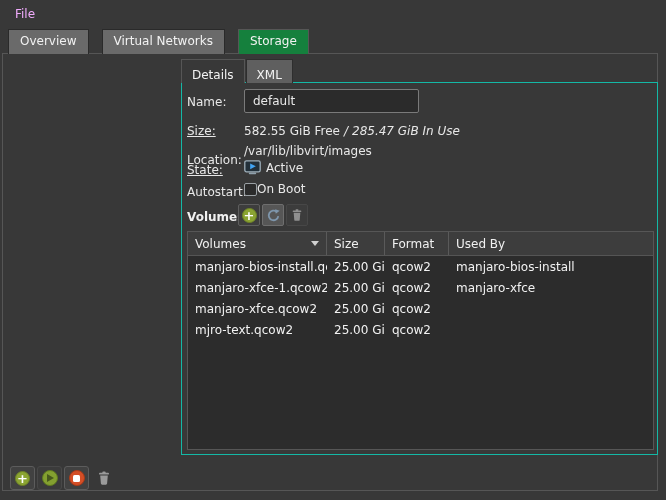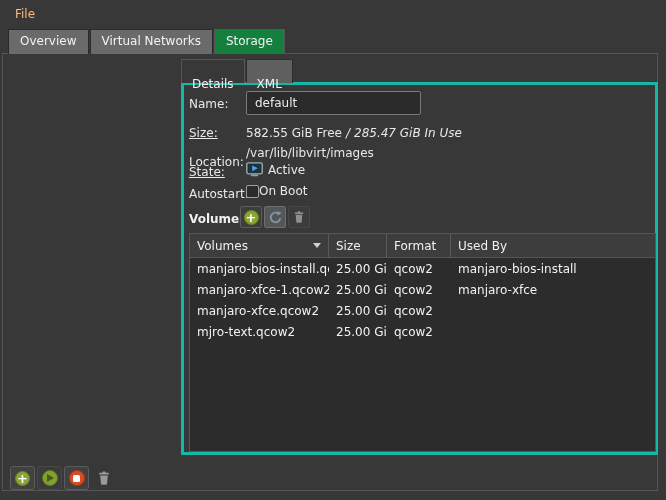--- a/index.html
+++ b/index.html
@@ -3,47 +3,47 @@
 <meta charset="utf-8">
 <style>
   * { margin:0; padding:0; box-sizing:border-box; }
   html,body { width:666px; height:500px; background:#383838; overflow:hidden; }
   body { font-family:"DejaVu Sans","Liberation Sans",sans-serif; font-size:12px; color:#e8e8e8; position:relative; }
 
   .window { position:absolute; inset:0; background:#383838; }
 
   
   .menubar { position:absolute; top:0; left:0; right:0; height:26px; }
-  .menu-item { position:absolute; left:11px; top:5px; color:#fdba74; padding:2px 4px; }
-
-  
-  .main-tabs { position:absolute; top:29px; left:8px; height:25px; display:flex; gap:1px; z-index:3; }
+  .menu-item { position:absolute; left:11px; top:5px; color:#f0abfc; padding:2px 4px; }
+
+  
+  .main-tabs { position:absolute; top:29px; left:8px; height:25px; display:flex; gap:13px; z-index:3; }
   .tab { padding:4px 11px 5px 11px; background:#6a6a6a; border:1px solid #2a2a2a; border-bottom:none; color:#f2f2f2; cursor:default; }
   .tab.active { background:#15803d; border-color:#565656; height:25px; }
 
   
   .frame { position:absolute; left:2px; top:53px; width:656px; height:438px; border:1px solid #565656; background:#383838; z-index:1; }
 
   
   .pool-list { position:absolute; left:8px; top:58px; width:170px; height:397px; background:#2d2d2d; border:1px solid #5a5a5a; }
   .pool-item { height:38px; display:flex; align-items:center; cursor:default; }
   .pool-item.selected { background:#8e8e8e; }
   .pool-pct { width:24px; margin-left:6px; font-size:9px; color:#bdbdbd; }
   .pool-item.selected .pool-pct { color:#f2f2f2; }
   .pool-text { display:flex; flex-direction:column; margin-left:4px; }
   .pool-name { font-size:12px; color:#e8e8e8; line-height:14px; }
   .pool-type { font-size:9.5px; color:#bdbdbd; line-height:12px; }
   .pool-item.selected .pool-name { color:#ffffff; }
   .pool-item.selected .pool-type { color:#ececec; }
 
   
   .details-tabs { position:absolute; left:181px; top:59px; height:24px; display:flex; gap:1px; z-index:3; }
-  .dtab { padding:17px 10px 4px 10px; background:#5f5f5f; border:1px solid #2e2e2e; border-bottom:none; color:#f2f2f2; }
+  .dtab { padding:8px 10px 4px 10px; background:#5f5f5f; border:1px solid #2e2e2e; border-bottom:none; color:#f2f2f2; }
   .dtab.active { background:#383838; border-color:#565656; }
-  .details-panel { position:absolute; left:181px; top:82px; width:477px; height:373px; border:3px solid #14b8a6; background:#383838; z-index:2; }
+  .details-panel { position:absolute; left:181px; top:82px; width:477px; height:373px; border:1px solid #14b8a6; background:#383838; z-index:2; }
 
   .field-label { position:absolute; left:5px; color:#e8e8e8; }
   .name-input { position:absolute; left:62px; top:6px; width:175px; height:24px; background:#2b2b2b; border:1px solid #7a7a7a; border-radius:2px; color:#e8e8e8; font-family:inherit; font-size:12px; padding:0 8px; }
   .val { position:absolute; left:62px; color:#e8e8e8; white-space:nowrap; }
   .italic { font-style:italic; }
   .sep { margin:0 4px 0 4px; }
 
   .state-row { position:absolute; left:62px; top:77px; display:flex; align-items:center; gap:5px; }
   .auto-row  { position:absolute; left:62px; top:99px; display:flex; align-items:center; }
   .checkbox { width:13px; height:13px; background:#2b2b2b; border:1px solid #9aa0a4; border-radius:2px; display:inline-block; }

